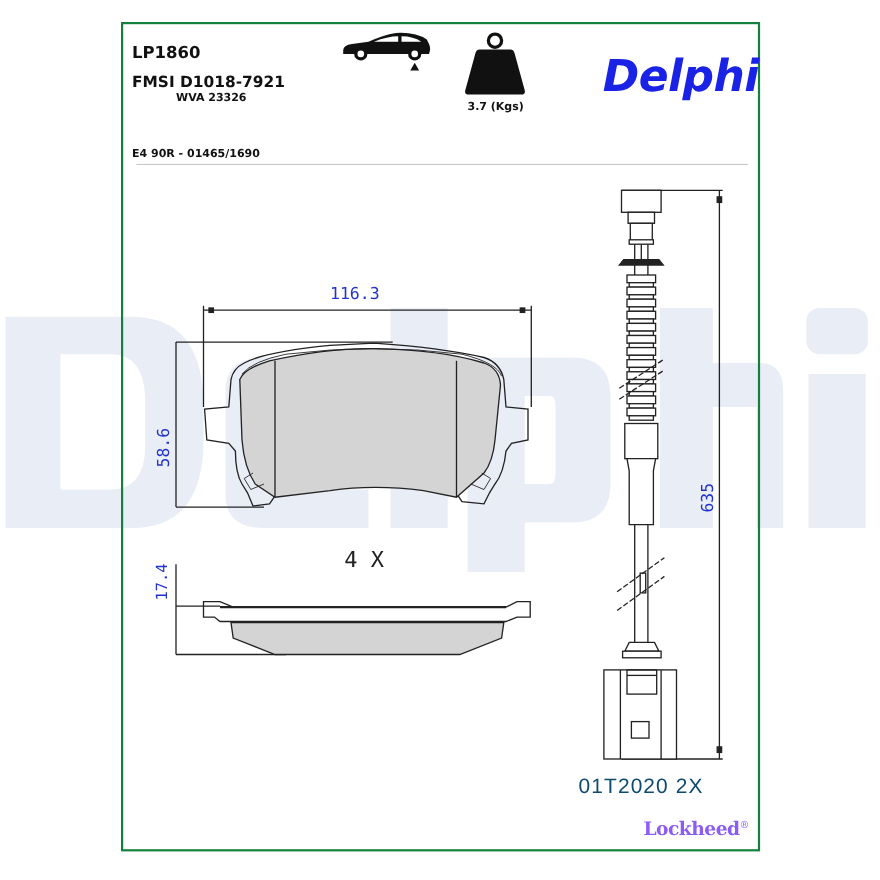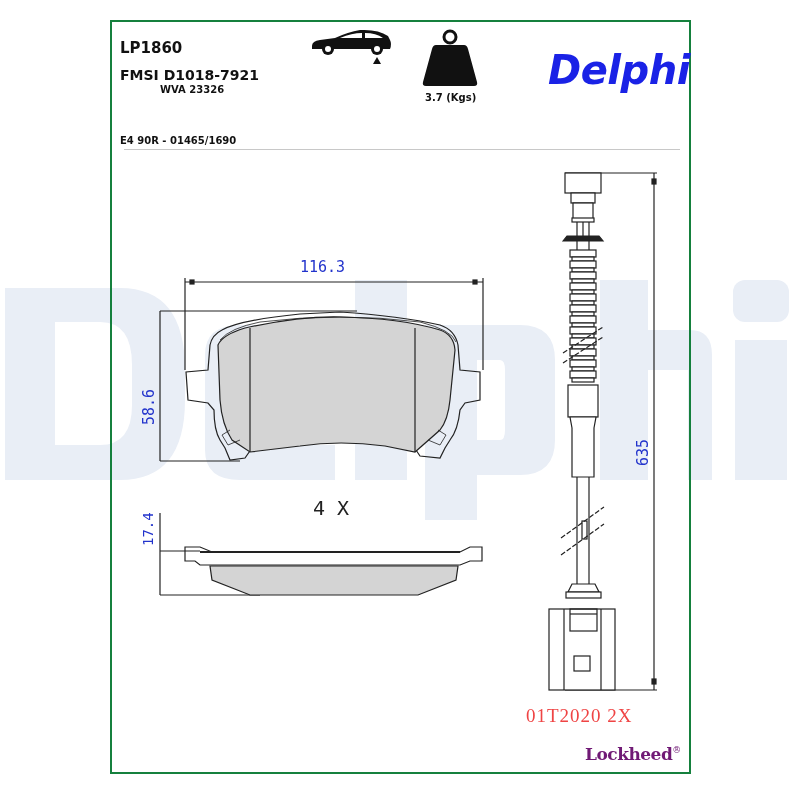--- a/index.html
+++ b/index.html
@@ -11,22 +11,22 @@
     .fmsi { left: 8px; top: 45px; font-size: 14px; }
     .wva { left: 8px; top: 62px; font-size: 10px; margin-left: 40px; }
     .approval { left: 8px; top: 100px; font-size: 10px; margin-top: 13px; }
     .weight-label { position: absolute; left: 313px; top: 70px; font-size: 10px; font-weight: bold; color: #111; }
     .brand-logo { position: absolute; left: 436px; top: 25px; font-family: "DejaVu Sans", sans-serif; font-weight: bold; font-style: italic; font-size: 40px; color: #1a22e6; letter-spacing: -0.5px; }
     .separator { position: absolute; left: 12px; top: 127px; width: 556px; height: 0; border-top: 1.5px solid #c8c8c8; }
     .drawing { position: absolute; left: 0; top: 0; width: 800px; height: 800px; z-index: 2; pointer-events: none; }
     .dim-text { position: absolute; font-family: "DejaVu Sans Mono", monospace; font-size: 15px; color: #2233cc; z-index: 3; }
     .dim-vertical { transform: rotate(-90deg); transform-origin: left top; }
     .qty-label { position: absolute; font-family: "DejaVu Sans Mono", monospace; font-size: 20px; color: #222; z-index: 3; }
-    .sensor-code { position: absolute; left: 526px; top: 705px; font-family: Liberation Serif, serif; font-size: 19px; color: #ef4444; letter-spacing: 1px; z-index: 3; }
-    .lockheed { position: absolute; left: 585px; top: 744px; font-family: "DejaVu Serif", serif; font-weight: bold; font-size: 17px; color: #701a75; z-index: 3; letter-spacing: -0.5px; }
+    .sensor-code { position: absolute; left: 526px; top: 705px; font-family: Liberation Sans, sans-serif; font-size: 19px; color: #0c4a6e; letter-spacing: 1px; z-index: 3; }
+    .lockheed { position: absolute; left: 585px; top: 744px; font-family: "DejaVu Serif", serif; font-weight: bold; font-size: 17px; color: #8b5cf6; z-index: 3; letter-spacing: -0.5px; }
     .lockheed sup { font-size: 9px; font-weight: normal; }
   </style>
 </head>
 <body>
 
 <svg class="watermark" viewBox="0 0 800 800" xmlns="http://www.w3.org/2000/svg">
   <g fill="#e9eef6">
 
     <path d="M5 288 L120 288 Q185 288 185 370 L185 400 Q185 480 120 480 L5 480 Z M55 322 L55 445 L100 445 Q132 445 132 405 L132 365 Q132 322 100 322 Z" fill-rule="evenodd"></path>
 

